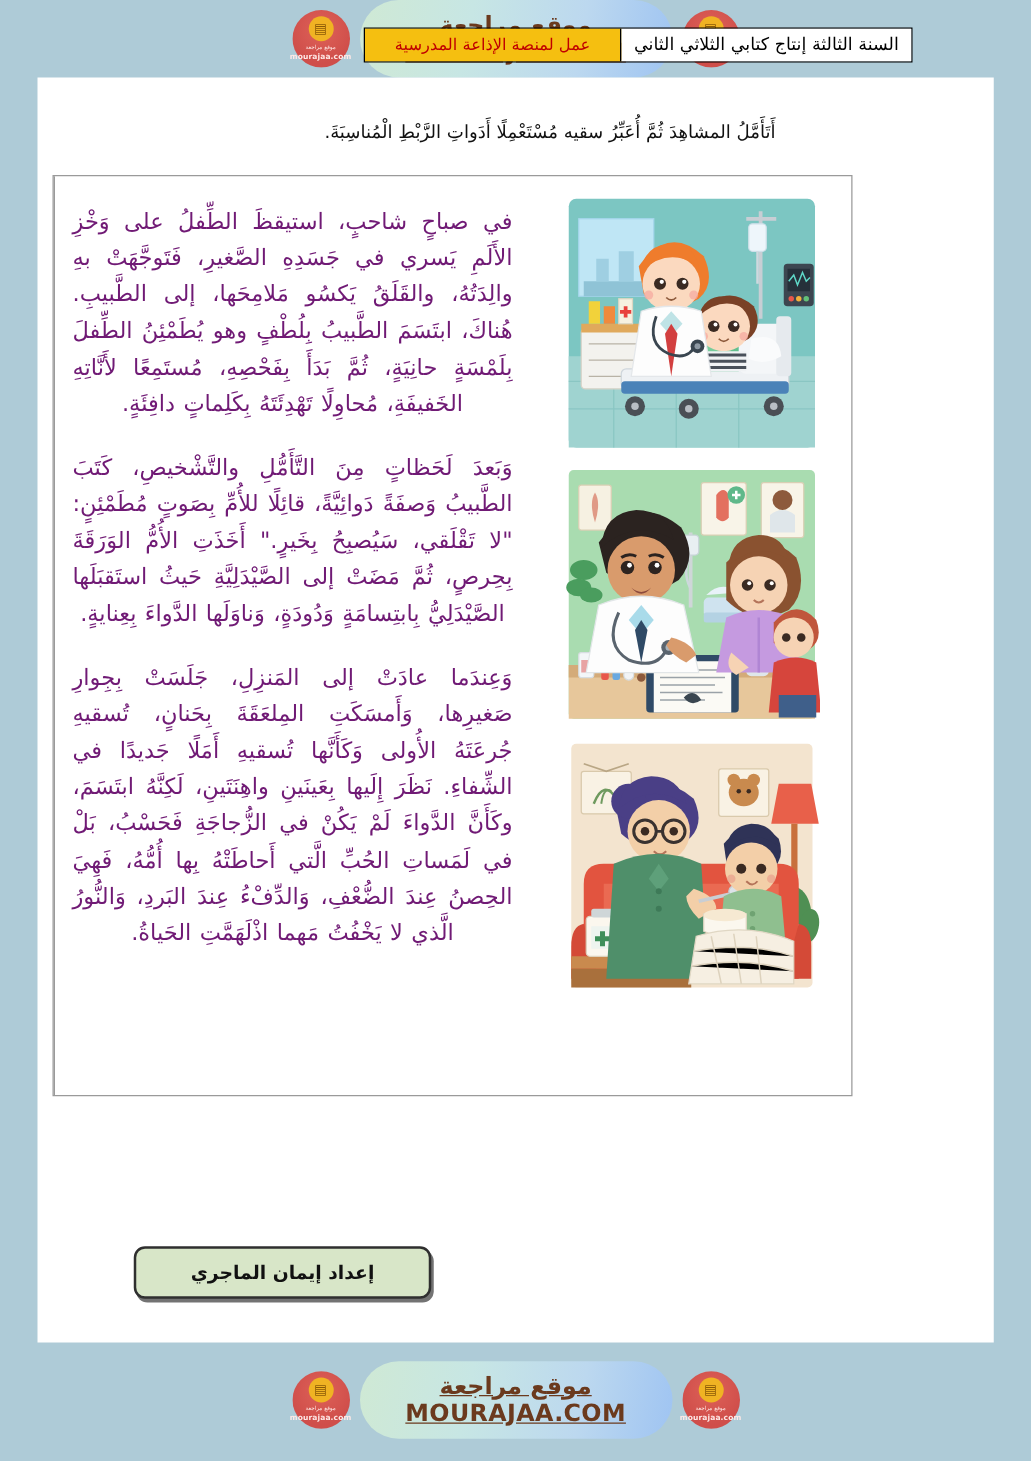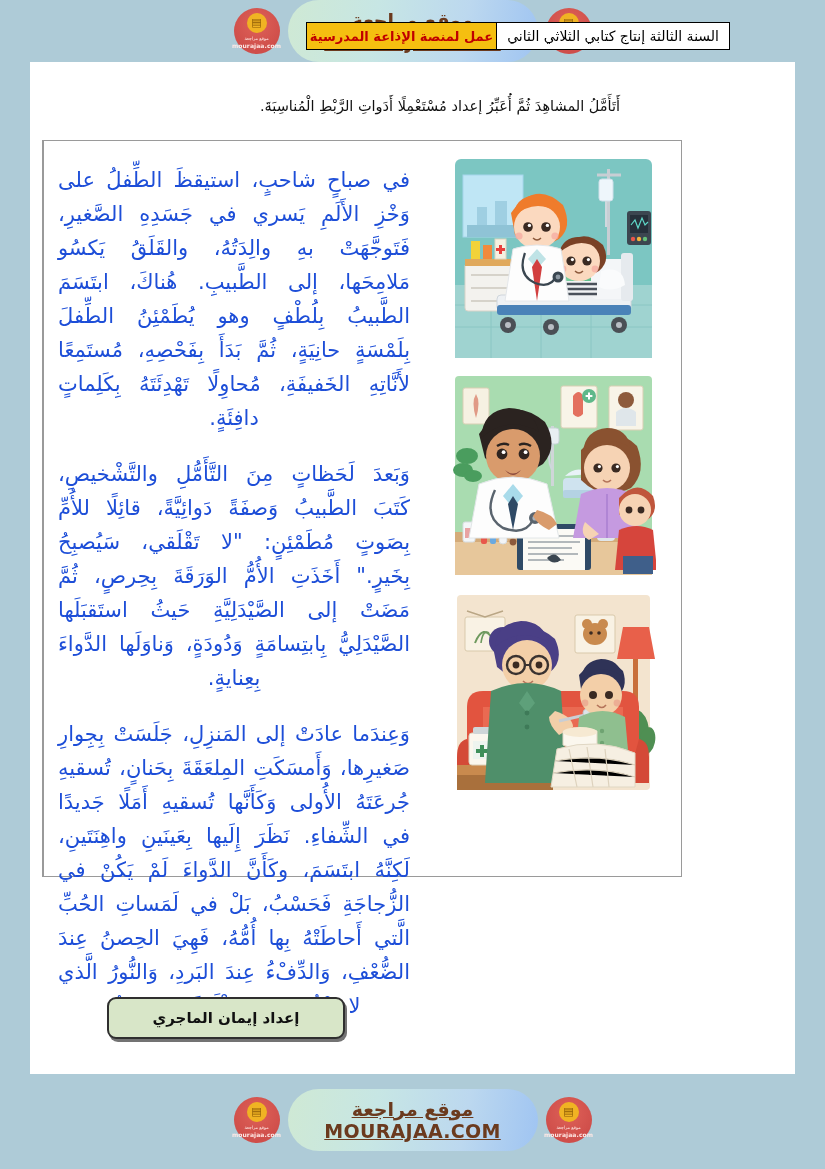--- a/index.html
+++ b/index.html
@@ -62,23 +62,23 @@
     border:1px solid #000;height:26px;
   }
   .title-right{
     background:#fff;color:#000;
     font-size:14px;font-weight:normal;
     display:flex;align-items:center;justify-content:center;
     padding:0 10px;white-space:nowrap;
   }
   .title-left{
     background:#f5bf10;color:#c00000;
-    font-size:13px;font-weight:bold;
+    font-size:13px;font-weight:normal;
     display:flex;align-items:center;justify-content:center;
-    padding:0 3px;white-space:nowrap;
+    padding:0 24px;white-space:nowrap;
     border-right:1px solid #000;
   }
 
   
   .instruction{
     position:absolute;right:95px;top:98px;width:580px;
     text-align:center;font-size:14.5px;color:#111;
     font-family:"DejaVu Sans","Liberation Sans",sans-serif;
   }
 
@@ -90,21 +90,21 @@
     display:flex;flex-direction:row-reverse;
     box-sizing:border-box;background:#fff;
   }
   .col-text{
     flex:0 0 383px;box-sizing:border-box;
     padding:22px 16px 10px 14px;
     border-left:1px solid #9a9a9a;
     display:flex;flex-direction:column;gap:22px;
   }
   .para{
-    font-size:21px;line-height:1.62;color:#1d4ed8;
+    font-size:18px;line-height:1.62;color:#701a75;
     text-align:justify;text-align-last:center;
     word-spacing:1px;
   }
   .col-img{
     flex:1;box-sizing:border-box;
     padding:14px 10px;
     display:flex;flex-direction:column;align-items:center;
     justify-content:flex-start;gap:10px;
   }
   .ill{
@@ -149,21 +149,21 @@
   </div>
 </div>
 
 <div class="page"></div>
 
 <div class="title-row">
   <div class="title-right">السنة الثالثة إنتاج كتابي الثلاثي الثاني</div>
   <div class="title-left">عمل لمنصة الإذاعة المدرسية</div>
 </div>
 
-<div class="instruction">أَتَأَمَّلُ المشاهِدَ ثُمَّ أُعَبِّرُ إعداد مُسْتَعْمِلًا أَدَواتِ الرَّبْطِ الْمُناسِبَةَ.</div>
+<div class="instruction">أَتَأَمَّلُ المشاهِدَ ثُمَّ أُعَبِّرُ سقيه مُسْتَعْمِلًا أَدَواتِ الرَّبْطِ الْمُناسِبَةَ.</div>
 
 <div class="frame">
 
   <div class="col-text">
     <div class="para">في صباحٍ شاحبٍ، استيقظَ الطِّفلُ على وَخْزِ الأَلَمِ يَسري في جَسَدِهِ الصَّغيرِ، فَتَوجَّهَتْ بهِ والِدَتُهُ، والقَلَقُ يَكسُو مَلامِحَها، إلى الطَّبيبِ. هُناكَ، ابتَسَمَ الطَّبيبُ بِلُطْفٍ وهو يُطَمْئِنُ الطِّفلَ بِلَمْسَةٍ حانِيَةٍ، ثُمَّ بَدَأَ بِفَحْصِهِ، مُستَمِعًا لأَنَّاتِهِ الخَفيفَةِ، مُحاوِلًا تَهْدِئَتَهُ بِكَلِماتٍ دافِئَةٍ.</div>
     <div class="para">وَبَعدَ لَحَظاتٍ مِنَ التَّأَمُّلِ والتَّشْخيصِ، كَتَبَ الطَّبيبُ وَصفَةً دَوائِيَّةً، قائِلًا للأُمِّ بِصَوتٍ مُطَمْئِنٍ: "لا تَقْلَقي، سَيُصبِحُ بِخَيرٍ." أَخَذَتِ الأُمُّ الوَرَقَةَ بِحِرصٍ، ثُمَّ مَضَتْ إلى الصَّيْدَلِيَّةِ حَيثُ استَقبَلَها الصَّيْدَلِيُّ بِابتِسامَةٍ وَدُودَةٍ، وَناوَلَها الدَّواءَ بِعِنايةٍ.</div>
     <div class="para">وَعِندَما عادَتْ إلى المَنزِلِ، جَلَسَتْ بِجِوارِ صَغيرِها، وَأَمسَكَتِ المِلعَقَةَ بِحَنانٍ، تُسقيهِ جُرعَتَهُ الأُولى وَكَأَنَّها تُسقيهِ أَمَلًا جَديدًا في الشِّفاءِ. نَظَرَ إِلَيها بِعَينَينِ واهِنَتَينِ، لَكِنَّهُ ابتَسَمَ، وكَأَنَّ الدَّواءَ لَمْ يَكُنْ في الزُّجاجَةِ فَحَسْبُ، بَلْ في لَمَساتِ الحُبِّ الَّتي أَحاطَتْهُ بِها أُمُّهُ، فَهِيَ الحِصنُ عِندَ الضُّعْفِ، وَالدِّفْءُ عِندَ البَردِ، وَالنُّورُ الَّذي لا يَخْفُتُ مَهما اذْلَهَمَّتِ الحَياةُ.</div>
   </div>
 
   <div class="col-img">

